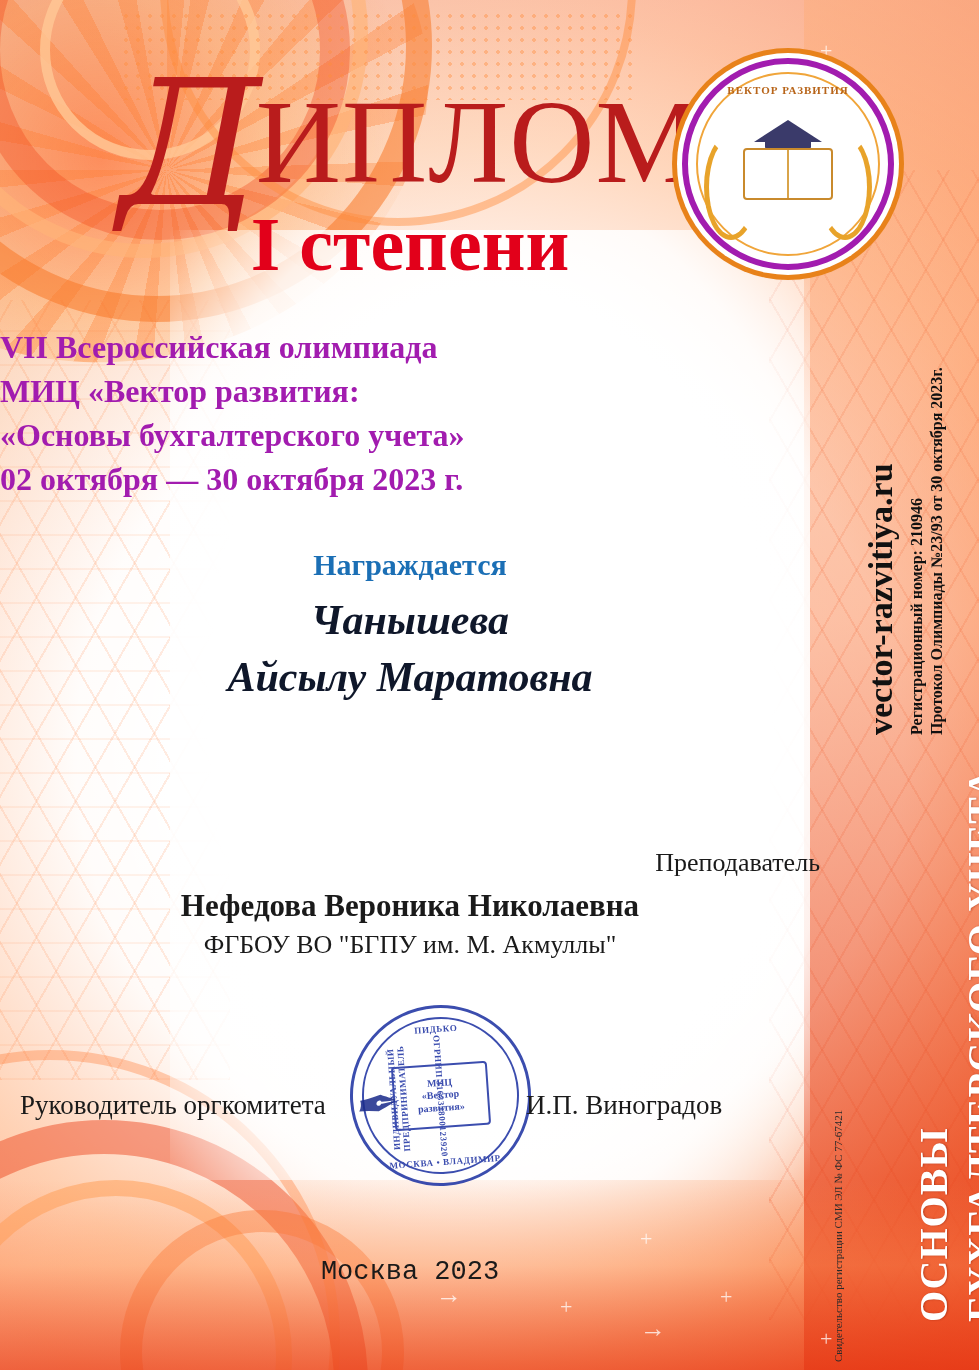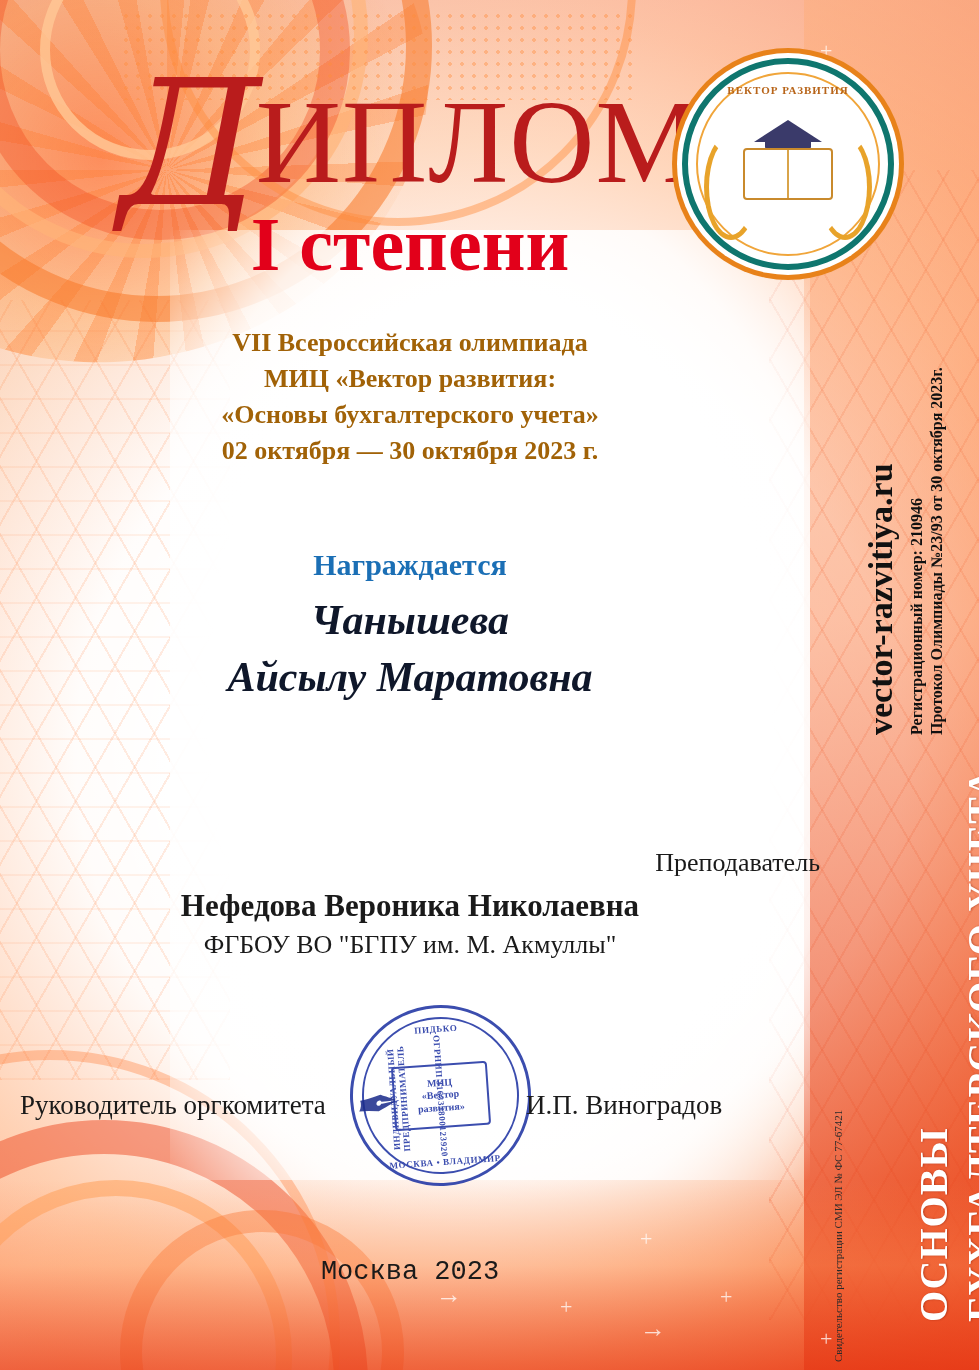--- a/index.html
+++ b/index.html
@@ -91,21 +91,21 @@
     position:relative;top:22px;margin-right:-6px;
   }
   .title-sub{
     margin-top:4px;
     font-size:76px;font-weight:bold;color:#e2001a;line-height:1;
   }
 
   .emblem{
     position:absolute;right:85px;top:58px;width:200px;height:200px;border-radius:50%;
     background:#ffffff;
-    border:6px solid #0f766e;
+    border:6px solid #a21caf;
     box-shadow:0 0 0 5px #fff, 0 0 0 10px #e8821a, 0 2px 8px rgba(0,0,0,.25);
   }
   .emblem-inner{position:absolute;inset:8px;border-radius:50%;border:2px solid #f0a53a;}
   .emblem-text{
     position:absolute;top:20px;left:0;width:100%;text-align:center;
     font-size:11px;font-weight:bold;color:#b8651a;letter-spacing:1px;
   }
   .emblem-book{
     position:absolute;left:50%;top:84px;transform:translateX(-50%);
     width:86px;height:48px;
@@ -122,22 +122,22 @@
     width:46px;height:9px;background:#3a3a6a;border-radius:2px;
   }
   .laurel-l,.laurel-r{
     position:absolute;top:70px;width:44px;height:96px;
     border:5px solid #e8a32a;border-radius:50%;
   }
   .laurel-l{left:16px;border-right-color:transparent;border-top-color:transparent;}
   .laurel-r{right:16px;border-left-color:transparent;border-top-color:transparent;}
 
   .olympiad{
-    position:absolute;left:0;top:325px;width:820px;text-align:center;
-    font-size:26px;font-weight:bold;color:#a16207;line-height:1.38;
+    position:absolute;left:0;top:325px;width:820px;text-align:left;
+    font-size:32px;font-weight:bold;color:#a21caf;line-height:1.38;
   }
 
   .award-label{
     position:absolute;left:0;top:548px;width:820px;text-align:center;
     font-size:30px;font-weight:bold;color:#1b6fb5;
   }
   .recipient{
     position:absolute;left:0;top:592px;width:820px;text-align:center;
     font-size:42px;font-weight:bold;font-style:italic;color:#0f172a;line-height:1.35;
   }

